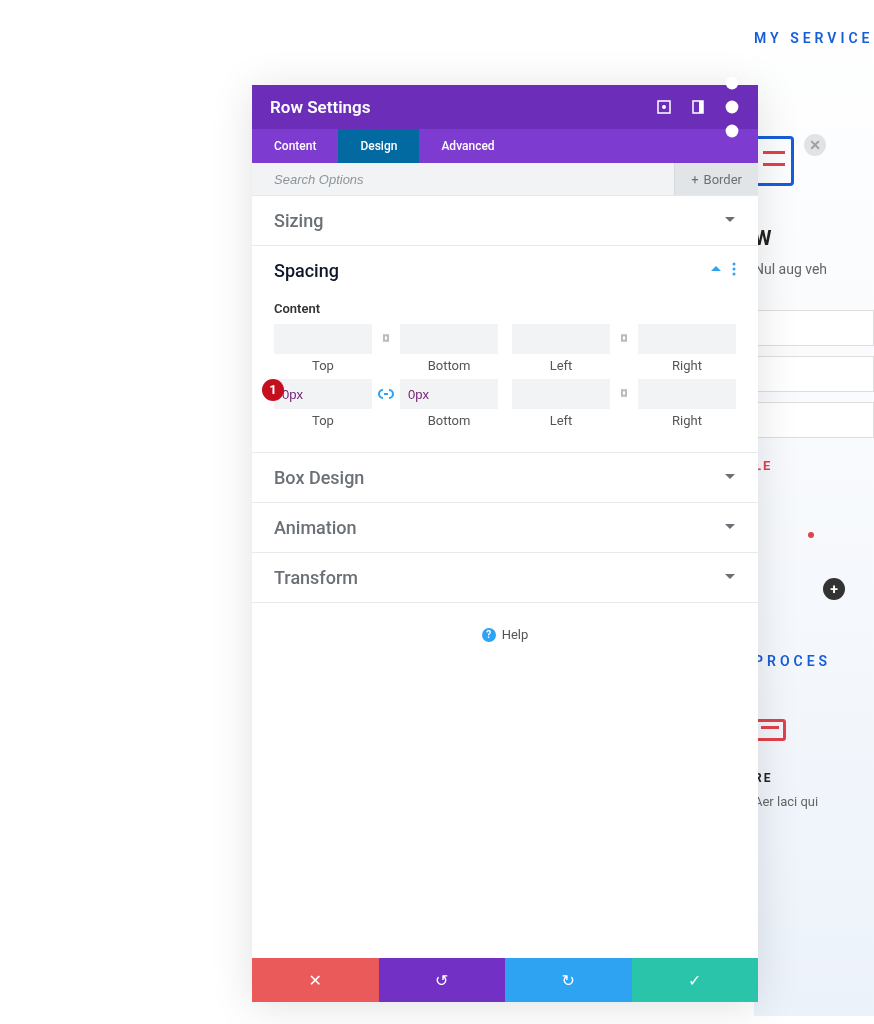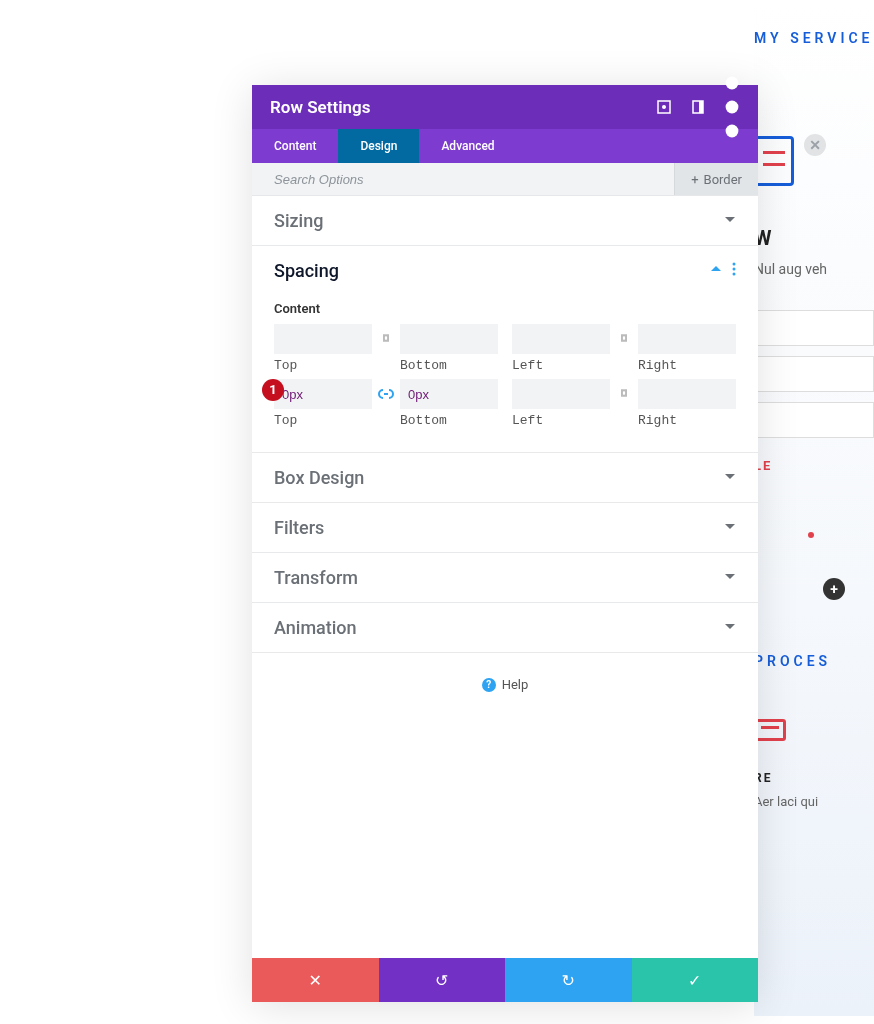--- a/index.html
+++ b/index.html
@@ -208,21 +208,21 @@
     height:34px;
     background:#ddd;
     margin:0 auto;
   }
   .sublabels {
     display:grid;
     grid-template-columns: 1fr 28px 1fr 14px 1fr 28px 1fr;
     margin-top:4px;
     margin-bottom:6px;
   }
-  .sublabel { font-size:13px; color:#555;font-family:Liberation Mono, monospace; }
+  .sublabel { text-align:center; font-size:13px; color:#555; }
 
   .red-marker {
     position:absolute;
     left: -12px;
     width:22px;
     height:22px;
     background:#c50f1f;
     border-radius:50%;
     color:#fff;
     font-size:13px;
@@ -424,48 +424,38 @@
         <span class="section-title">Box Design</span>
         <span class="right-icons">
             <span class="chevron"><svg viewBox="0 0 12 12">
                 <path d="M1 4l5 5 5-5z"></path>
               </svg></span>
           </span>
       </div>
     </div>
     <div class="section">
       <div class="section-header">
-        <span class="section-title">Filters</span>
+        <span class="section-title">Animation</span>
         <span class="right-icons">
             <span class="chevron"><svg viewBox="0 0 12 12">
                 <path d="M1 4l5 5 5-5z"></path>
               </svg></span>
           </span>
       </div>
     </div>
     <div class="section">
       <div class="section-header">
         <span class="section-title">Transform</span>
         <span class="right-icons">
             <span class="chevron"><svg viewBox="0 0 12 12">
                 <path d="M1 4l5 5 5-5z"></path>
               </svg></span>
           </span>
       </div>
     </div>
-    <div class="section">
-      <div class="section-header">
-        <span class="section-title">Animation</span>
-        <span class="right-icons">
-            <span class="chevron"><svg viewBox="0 0 12 12">
-                <path d="M1 4l5 5 5-5z"></path>
-              </svg></span>
-          </span>
-      </div>
-    </div>
 
     <div class="help">
       <span class="help-icon">?</span>
       <span>Help</span>
     </div>
 
   </div>
 
   <div class="footer">
     <div class="footer-btn fb-cancel">

